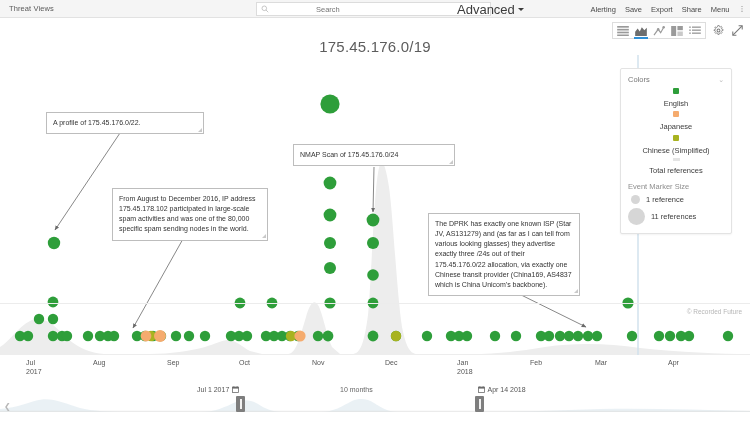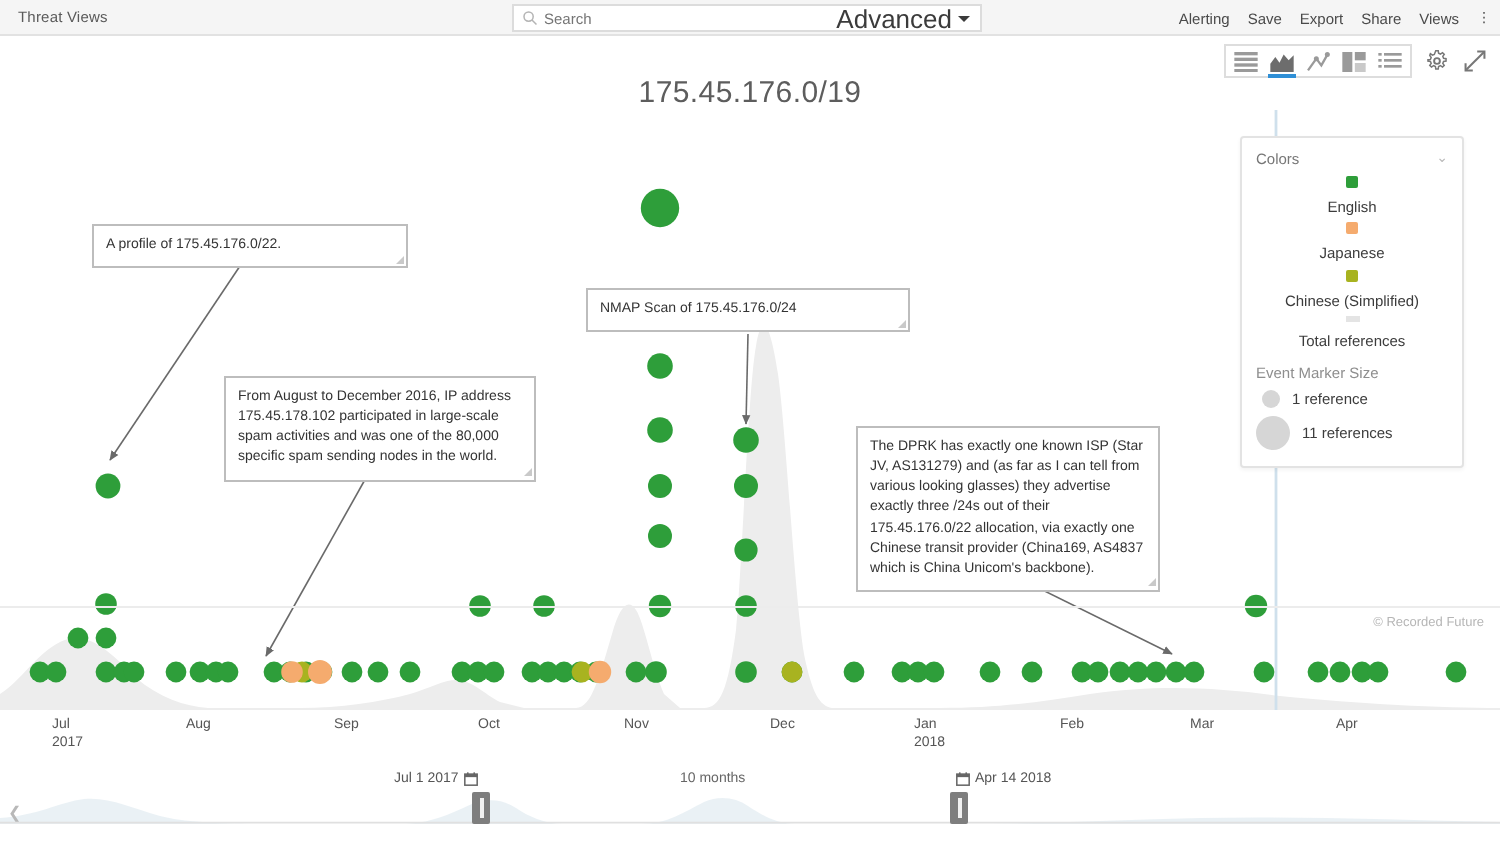--- a/index.html
+++ b/index.html
@@ -17,21 +17,21 @@
     background:#f5f5f5; border-bottom:1px solid #e2e2e2;
     display:flex; align-items:center;
   }
   .brand {
     font-size:7.5px; color:#5a5a5a; padding-left:9px; letter-spacing:.1px;
     white-space:nowrap;
   }
   .searchwrap {
     position:absolute; left:256px; top:2px; width:235px; height:14px;
     background:#fff; border:1px solid #dcdcdc;
-    display:flex; align-items:center;
+    display:flex; align-items:center;gap:44px;
   }
   .search-icon { margin-left:4px; width:8px; height:8px; flex:none; opacity:.55; }
   .search-input {
     border:none; outline:none; background:transparent;
     font-family:"Liberation Sans", sans-serif;
     font-size:7.5px; color:#8a8a8a; padding-left:3px; width:140px; height:12px;
   }
   .advanced {
     margin-left:auto; margin-right:5px; font-size:13px; color:#3b3b3b;
     display:flex; align-items:center; gap:3px; white-space:nowrap;
@@ -136,21 +136,21 @@
         <span>Advanced</span>
         <span class="caret-dn"></span>
       </div>
     </div>
 
     <div class="navright">
       <div class="navitem">Alerting</div>
       <div class="navitem">Save</div>
       <div class="navitem">Export</div>
       <div class="navitem">Share</div>
-      <div class="navitem">Views</div>
+      <div class="navitem">Menu</div>
       <div class="menu-dots">⋮</div>
     </div>
   </div>
 
   <div class="viewbar">
     <div class="viewgroup">
 
       <div class="vbtn">
         <svg class="tool-ic" viewBox="0 0 14 12">
           <rect x="0" y="0" width="14" height="2" fill="#9a9a9a"></rect>

